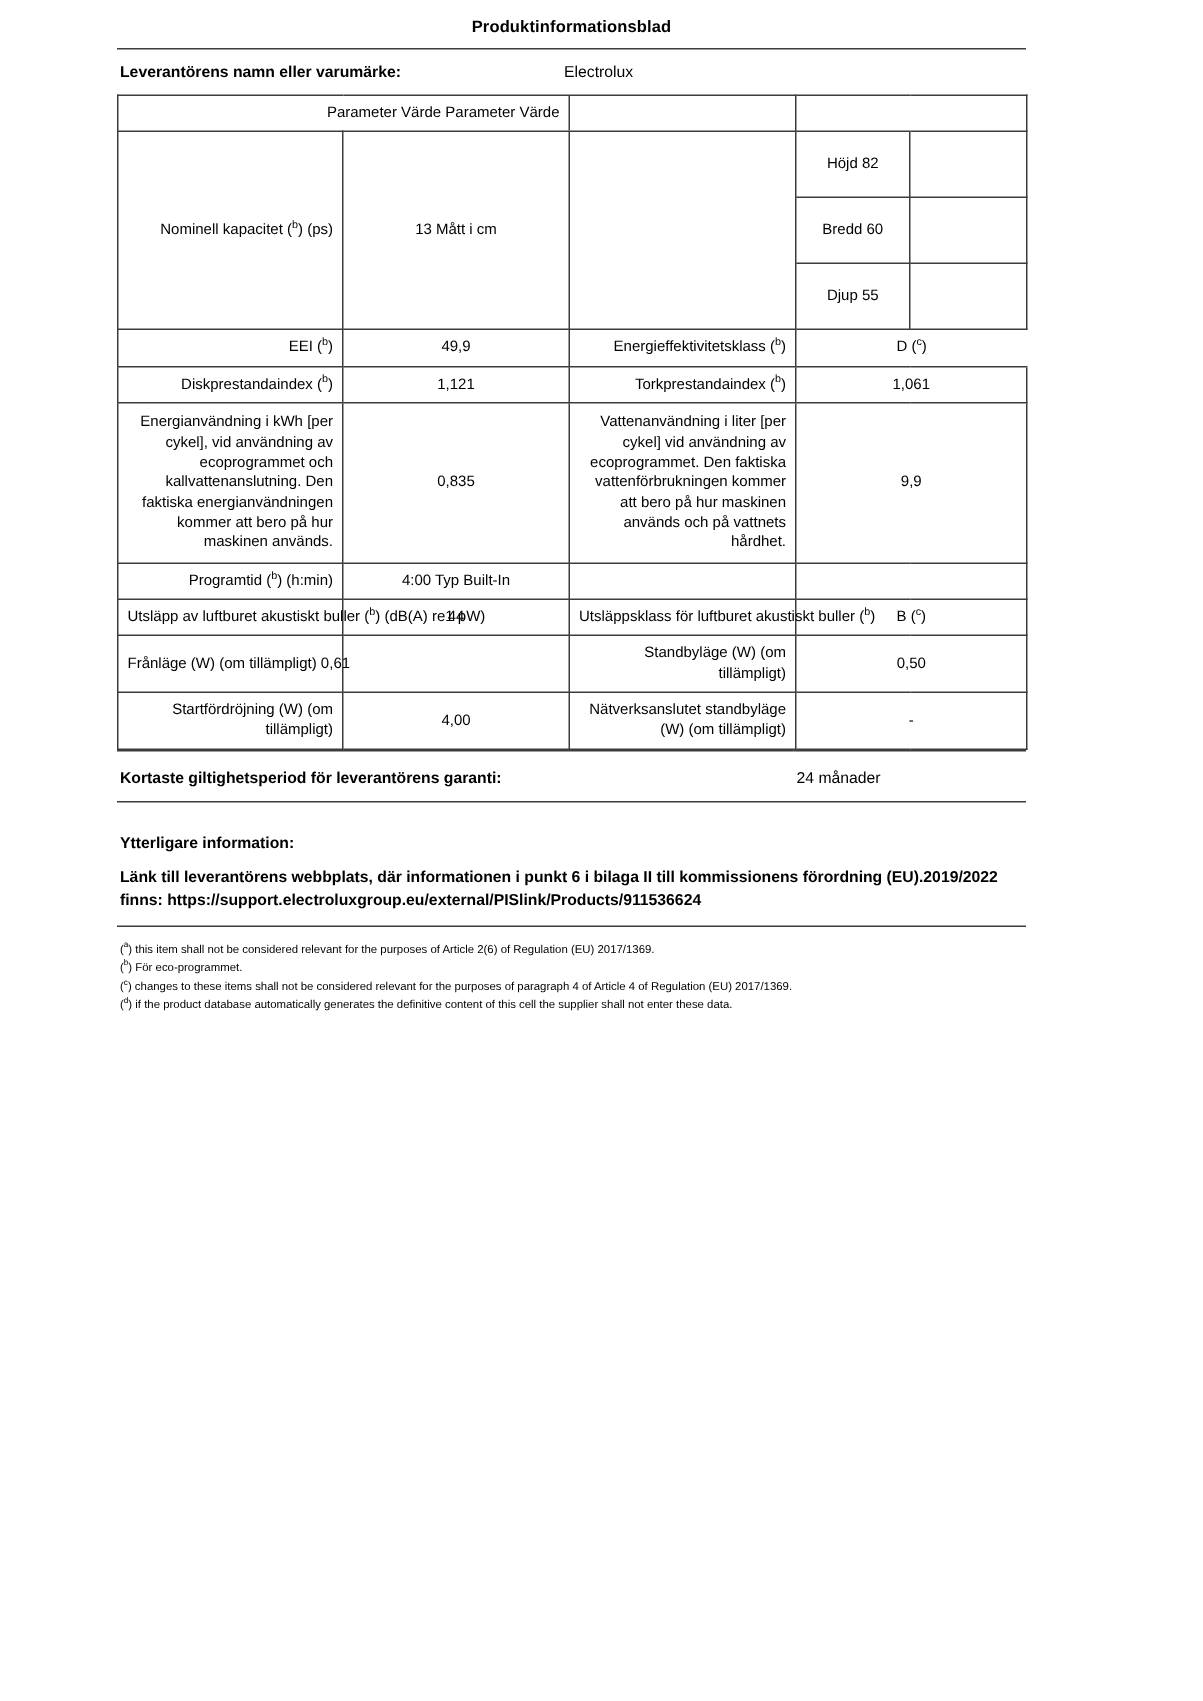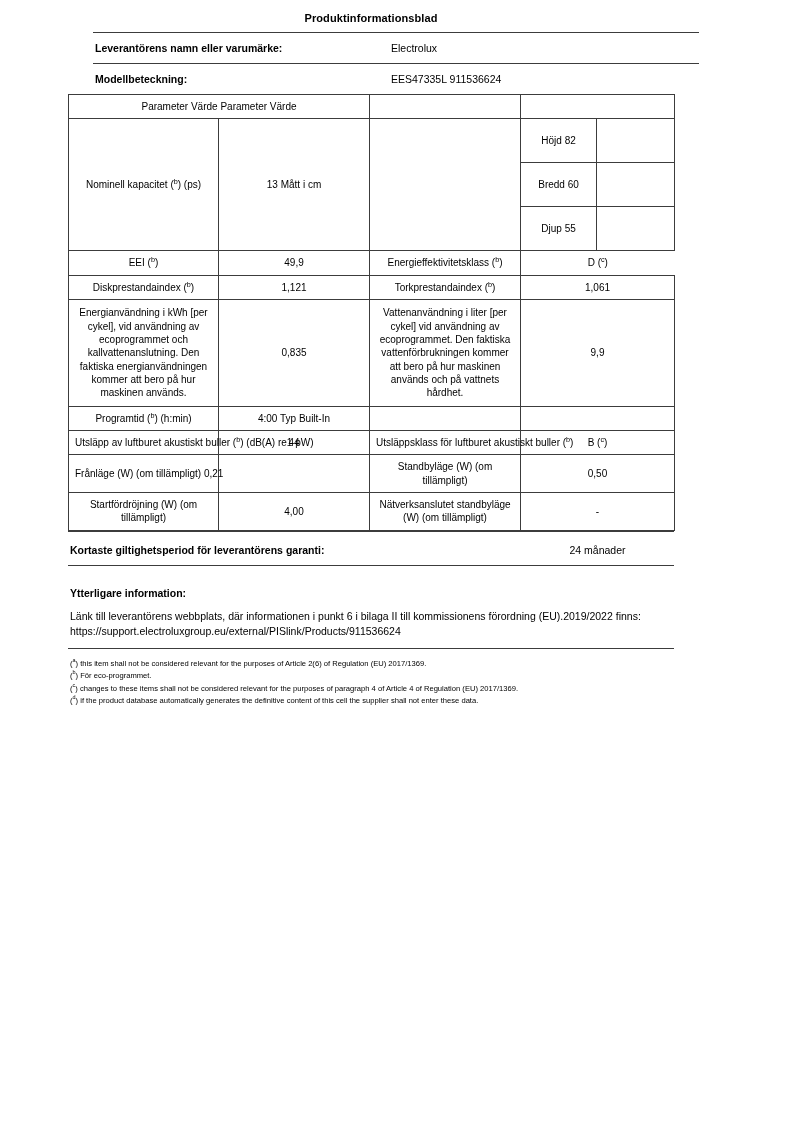--- a/index.html
+++ b/index.html
@@ -10,39 +10,38 @@
   body {
     width: 802px;
     height: 1134px;
     font-family: "Liberation Sans", sans-serif;
     color: #000000;
     position: relative;
     overflow: hidden;
   }
   .page {
     position: absolute;
-    left: 68px;
+    left: 78px;
     top: 0;
     width: 606px;
   }
   
   .doc-title {
     text-align: center;
     font-size: 11px;
     font-weight: bold;
     padding-top: 12px;
     padding-bottom: 8px;
     letter-spacing: 0.1px;
   }
   
   .hdr-table {
     width: 100%;
     border-collapse: collapse;
     table-layout: fixed;
-    margin-left: 25px;
   }
   .hdr-table tr > td {
     border-top: 1px solid #3c3c3c;
     padding: 9px 0 9px 0;
     font-size: 10.5px;
     vertical-align: top;
   }
   .hdr-table td.k {
     width: 296px;
     font-weight: bold;
@@ -63,21 +62,21 @@
     border-collapse: collapse;
     table-layout: fixed;
     font-size: 10px;
   }
   .grid td {
     border: 1px solid #3c3c3c;
     padding: 5px 6px;
     vertical-align: middle;
     line-height: 1.33;
   }
-  .grid td.lbl { text-align: center; margin-top: 20px; }
+  .grid td.lbl { text-align: right; margin-top: 20px; }
   .grid td.val { text-align: center; }
   col.c1 { width: 150px; }
   col.c2 { width: 151px; }
   col.c3 { width: 151px; }
   col.c4 { width: 76px; }
   col.c5 { width: 78px; }
   .nb-r { border-right: none !important; }
   .nb-l { border-left: none !important; }
   .tall { height: 96px; }
   .sub-cell { height: 33px; }
@@ -91,32 +90,33 @@
     border-collapse: collapse;
     table-layout: fixed;
   }
   .ftr-table td {
     border-top: 1px solid #3c3c3c;
     font-size: 10.5px;
     padding: 12px 0 9px 2px;
     vertical-align: top;
   }
   .ftr-table td.k { width: 449px; font-weight: bold; }
-  .ftr-table td.v { font-weight: normal; text-align: center; }
+  .ftr-table td.v { font-weight: normal; }
   .info-head {
     font-weight: bold;
     font-size: 10.5px;
     padding: 21px 0 10px 2px;
     border-top: 1px solid #3c3c3c;
   }
   .info-body {
     font-size: 10.5px;
     line-height: 1.45;
     padding: 0 0 9px 2px;
     border-bottom: 1px solid #3c3c3c;
+    font-weight: bold;
   }
   
   .notes {
     padding-top: 9px;
     padding-left: 2px;
     font-size: 7.6px;
     line-height: 1.62;
   }
   .notes div { white-space: nowrap; }
   sup {
@@ -131,24 +131,20 @@
 
 <div class="page">
 
   <div class="doc-title">Produktinformationsblad</div>
 
   <table class="hdr-table">
     <tbody>
       <tr>
         <td class="k">Leverantörens namn eller varumärke:</td>
         <td class="v">Electrolux</td>
-      </tr>
-      <tr>
-        <td class="k">Modellbeteckning:</td>
-        <td class="v">EES47335L 911536624</td>
       </tr>
     </tbody>
   </table>
 
   <table class="grid">
     <colgroup>
       <col class="c1">
         <col class="c2">
         <col class="c3">
         <col class="c4">
@@ -208,21 +204,21 @@
       </tr>
 
       <tr>
         <td class="lbl"><span class="sup-wrap"><span>Utsläpp av luftburet akustiskt buller (</span><sup>b</sup><span>) (dB(A) re1 pW)</span></span></td>
         <td class="val">44</td>
         <td class="lbl"><span class="sup-wrap"><span>Utsläppsklass för luftburet akustiskt buller (</span><sup>b</sup><span>)</span></span></td>
         <td class="val" colspan="2"><span class="sup-wrap"><span>B (</span><sup>c</sup><span>)</span></span></td>
       </tr>
 
       <tr>
-        <td class="lbl overflow-lbl">Frånläge (W) (om tillämpligt) 0,21</td>
+        <td class="lbl overflow-lbl">Frånläge (W) (om tillämpligt) 0,61</td>
         <td class="val"></td>
         <td class="lbl">Standbyläge (W) (om tillämpligt)</td>
         <td class="val" colspan="2">0,50</td>
       </tr>
 
       <tr>
         <td class="lbl">Startfördröjning (W) (om tillämpligt)</td>
         <td class="val">4,00</td>
         <td class="lbl">Nätverksanslutet standbyläge (W) (om tillämpligt)</td>
         <td class="val" colspan="2">-</td>

